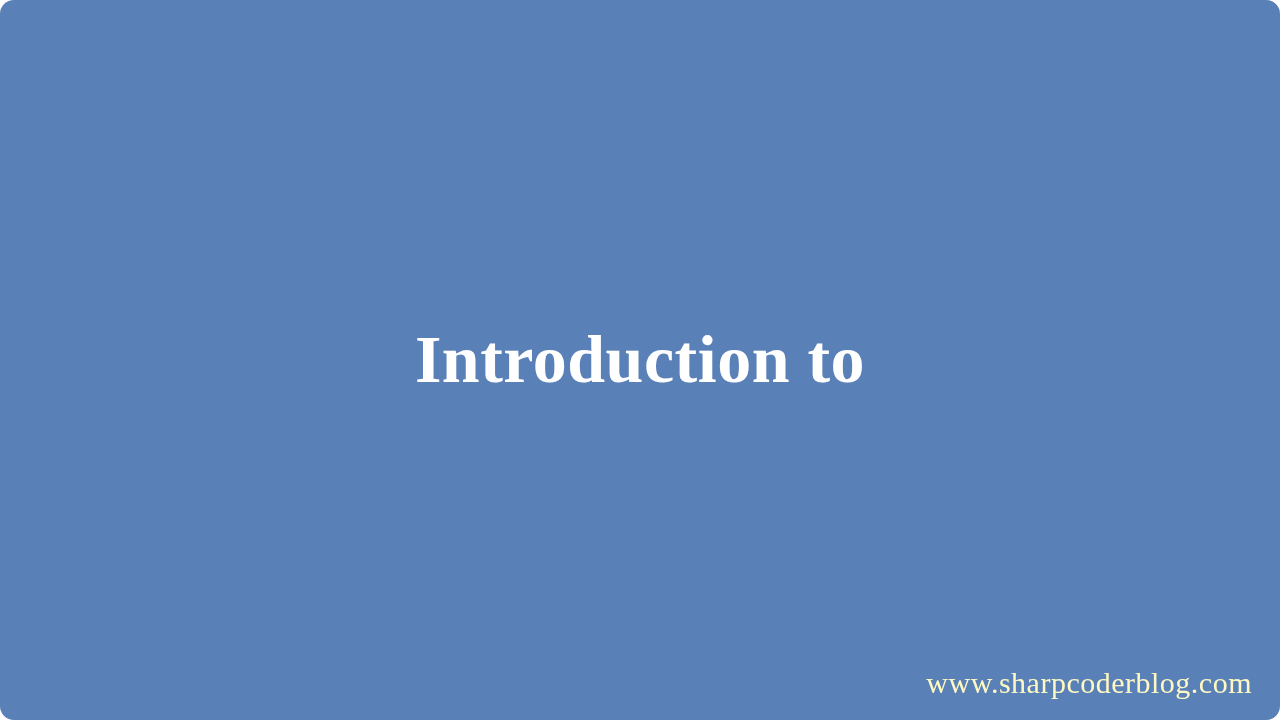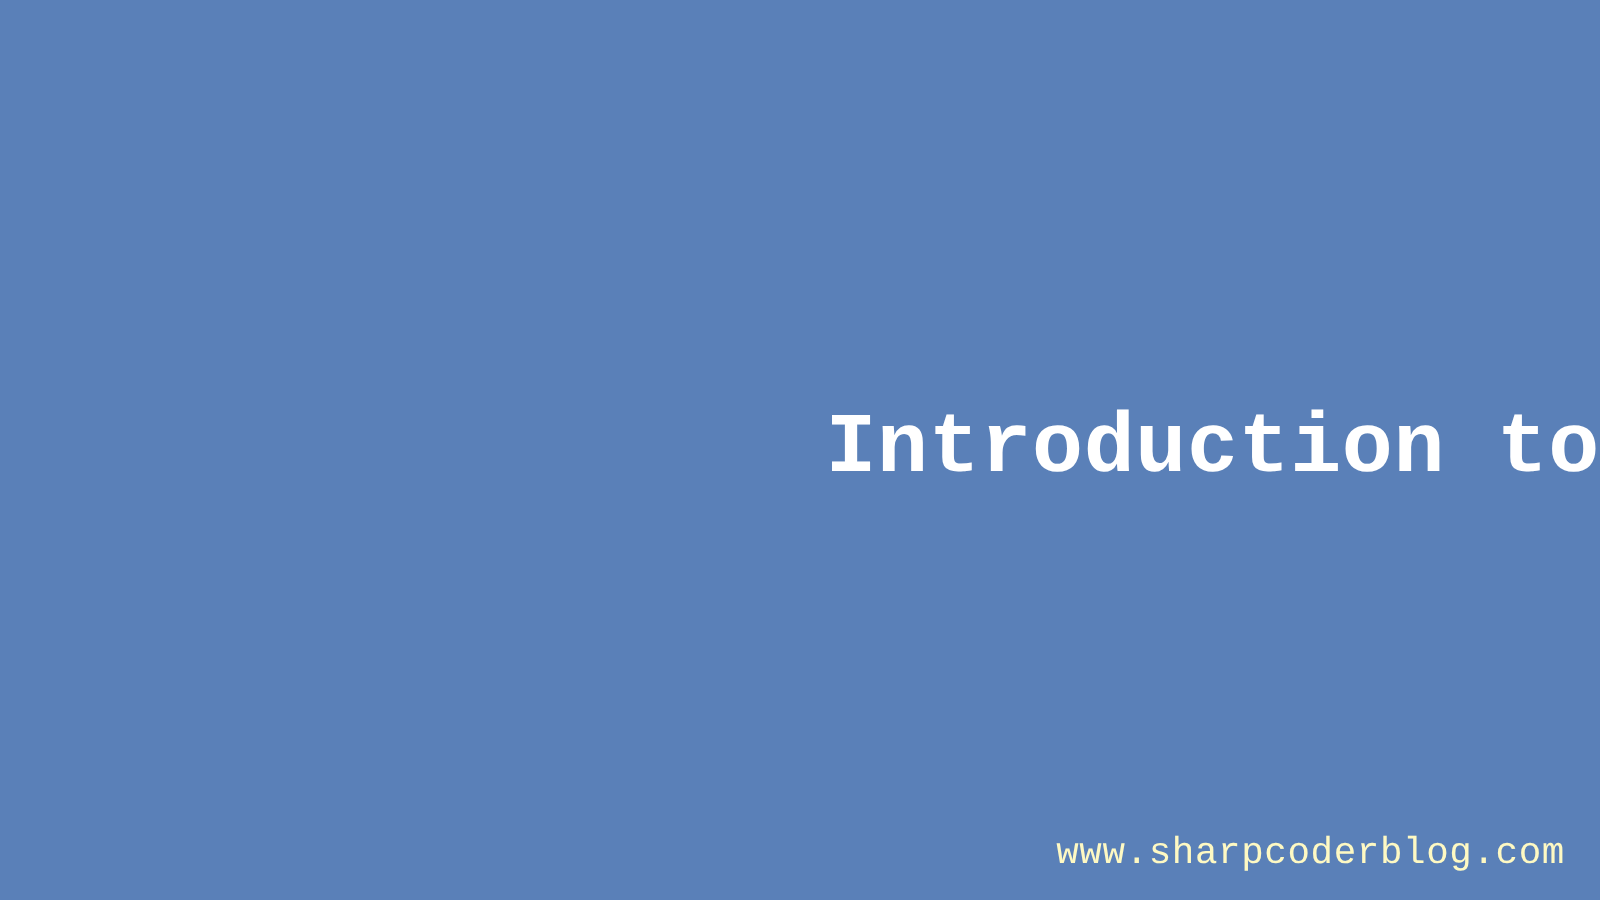--- a/index.html
+++ b/index.html
@@ -12,23 +12,24 @@
       height: 720px;
       overflow: hidden;
     }
     .slide {
       width: 1280px;
       height: 720px;
       background-color: #5a80b8;
       display: flex;
       flex-direction: column;
       justify-content: center;
-      align-items: flex-end;
+      align-items: center;
       position: relative;
-      font-family: Liberation Mono, monospace;
+      font-family: Liberation Serif, serif;
+      border-radius: 14px;
     }
     .title {
       color: #ffffff;
       font-size: 68px;
       font-weight: 600;
       text-align: center;
       line-height: 1.55;
       letter-spacing: 0.5px;
     }
     .watermark {

